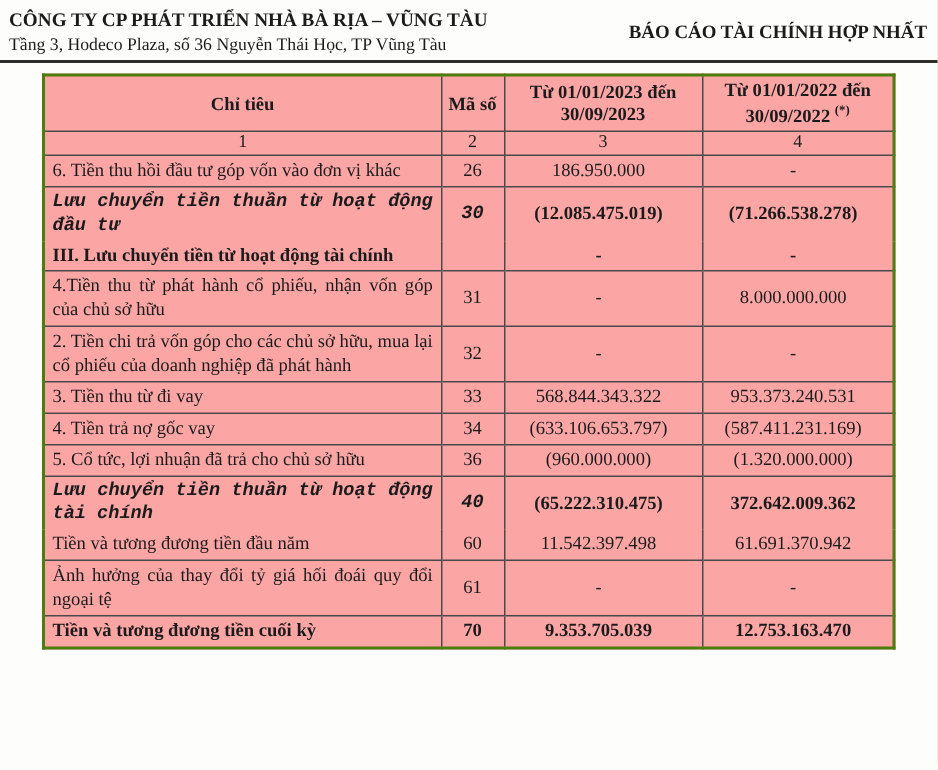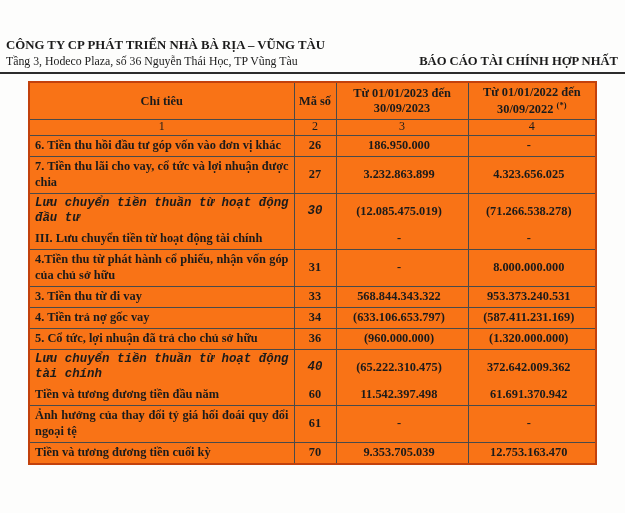--- a/index.html
+++ b/index.html
@@ -13,25 +13,24 @@
     overflow: hidden;
     font-family: "Liberation Serif", "DejaVu Serif", serif;
     color: #1b1b1b;
     background: #fdfdfc;
   }
 
   
   .page-header {
     display: flex;
     justify-content: space-between;
-    align-items: flex-end;
+    align-items: center;
     padding: 6px 8px 3px 6px;
     border-bottom: 2px solid #2c2c2c;
     width: 612px;
-    margin-top: 32px;
   }
   .hdr-left { max-width: 360px; }
   .hdr-right { text-align: right; max-width: 250px; }
   .company-name {
     font-weight: bold;
     font-size: 12.8px;
     line-height: 1.25;
     white-space: nowrap;
   }
   .company-address {
@@ -53,22 +52,22 @@
 
   
   .table-wrap {
     margin: 7px 0 0 28px;
   }
   table.cashflow {
     border-collapse: collapse;
     width: 567px;
     table-layout: fixed;
     font-size: 12.4px;
-    background: #f97316;
-    border: 2px solid #c2410c;
+    background: #fca5a5;
+    border: 2px solid #4d7c0f;
   }
   col.c1 { width: 265px; }
   col.c2 { width: 42px;  }
   col.c3 { width: 132px; }
   col.c4 { width: 128px; }
 
   th, td {
     border-left: 1px solid #4a4a4a;
     border-right: 1px solid #4a4a4a;
     vertical-align: middle;
@@ -88,21 +87,20 @@
     padding: 0 2px 1px 2px;
     font-size: 12px;
     line-height: 1.15;
   }
   thead sup { font-size: 8.5px; }
 
   tbody td {
     border-top: 1px solid #4a4a4a;
     padding: 2px 3px;
     line-height: 1.28;
-    font-weight: bold;
   }
   tbody tr.no-top td { border-top: none; }
 
   td.c-label { text-align: justify; padding-left: 5px; padding-right: 5px; }
   td.c-code  { text-align: center; }
   td.c-v2023, td.c-v2022 { text-align: center; padding-right: 9px; }
 
   tr.row-bold td { font-weight: bold; }
   tr.row-bold-italic td { font-weight: bold; }
   tr.row-bold-italic td.c-label,
@@ -143,45 +141,45 @@
         <td>4</td>
       </tr>
     </thead>
     <tbody>
         <tr class="row-normal">
           <td class="c-label">6.  Tiền thu hồi đầu tư góp vốn vào đơn vị khác</td>
           <td class="c-code">26</td>
           <td class="c-v2023">186.950.000</td>
           <td class="c-v2022">-</td>
         </tr>
-        <tr class="row-normal">
-          <td class="c-label">7. Tiền thu lãi cho vay, cổ tức và lợi nhuận được chia</td>
-          <td class="c-code">27</td>
-          <td class="c-v2023">3.232.863.899</td>
-          <td class="c-v2022">4.323.656.025</td>
-        </tr>
         <tr class="row-bold-italic">
           <td class="c-label">Lưu chuyển tiền thuần từ hoạt động đầu tư</td>
           <td class="c-code">30</td>
           <td class="c-v2023">(12.085.475.019)</td>
           <td class="c-v2022">(71.266.538.278)</td>
         </tr>
         <tr class="row-bold no-top">
           <td class="c-label">III. Lưu chuyển tiền từ hoạt động tài chính</td>
           <td class="c-code"></td>
           <td class="c-v2023">-</td>
           <td class="c-v2022">-</td>
         </tr>
         <tr class="row-normal">
           <td class="c-label">4.Tiền thu từ phát hành cổ phiếu, nhận vốn góp của chủ sở hữu</td>
           <td class="c-code">31</td>
           <td class="c-v2023">-</td>
           <td class="c-v2022">8.000.000.000</td>
         </tr>
         <tr class="row-normal">
+          <td class="c-label">2. Tiền chi trả vốn góp cho các chủ sở hữu, mua lại cổ phiếu của doanh nghiệp đã phát hành</td>
+          <td class="c-code">32</td>
+          <td class="c-v2023">-</td>
+          <td class="c-v2022">-</td>
+        </tr>
+        <tr class="row-normal">
           <td class="c-label">3. Tiền thu từ đi vay</td>
           <td class="c-code">33</td>
           <td class="c-v2023">568.844.343.322</td>
           <td class="c-v2022">953.373.240.531</td>
         </tr>
         <tr class="row-normal">
           <td class="c-label">4. Tiền trả nợ gốc vay</td>
           <td class="c-code">34</td>
           <td class="c-v2023">(633.106.653.797)</td>
           <td class="c-v2022">(587.411.231.169)</td>

